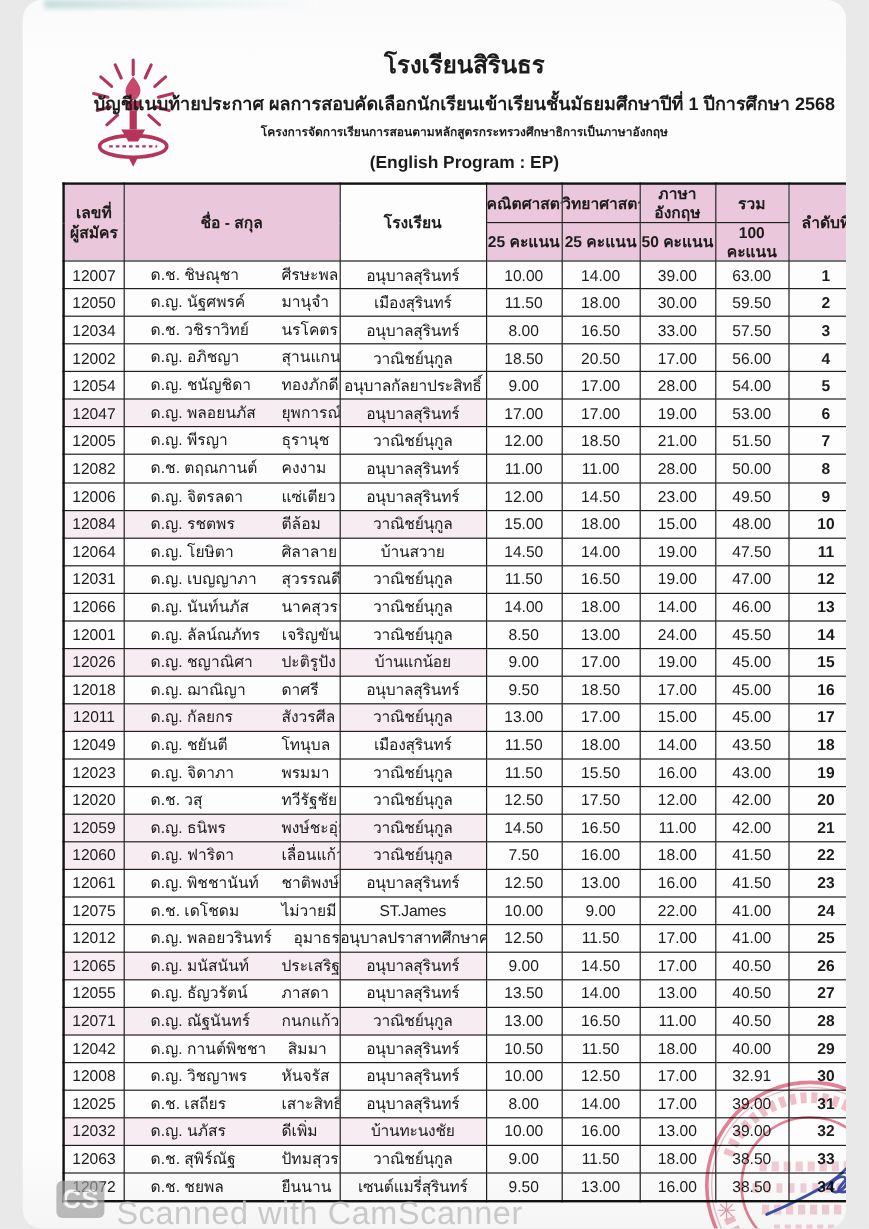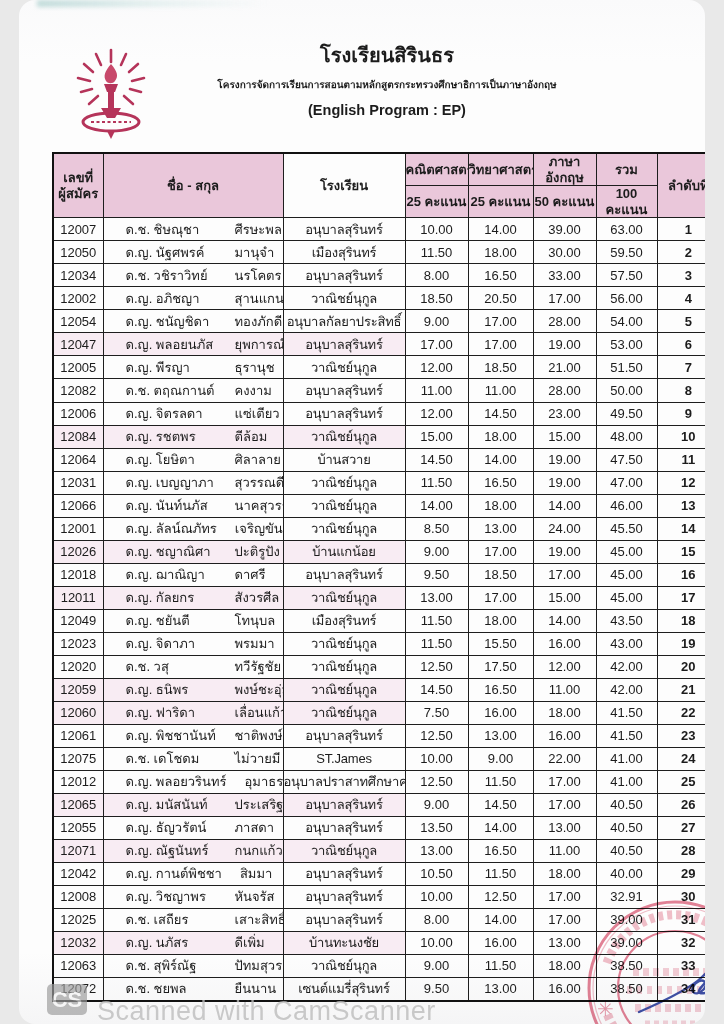--- a/index.html
+++ b/index.html
@@ -27,21 +27,21 @@
     position:absolute;left:33px;top:152px;width:667px;
     border-collapse:collapse;table-layout:fixed;
     border:2px solid #111;
   }
   .results th,.results td{border:1px solid #1e1e1e;padding:0;overflow:hidden;}
   .results thead th{background:#eac7da;font-size:13px;font-weight:bold;line-height:1.2;height:23px;}
   .results thead th.white{background:#fdfdfd;}
   .results tbody td{height:22.03px;font-size:13px;background:transparent;}
   .c-no{text-align:center;}
   .c-name{text-align:left;}
-  .c-name .cellflex{display:flex;align-items:center;height:100%;padding-left:22px;}
+  .c-name .cellflex{display:flex;align-items:flex-start;height:100%;padding-left:22px;}
   .c-name .given{flex:0 0 58%;white-space:nowrap;}
   .c-name .surname{flex:1;white-space:nowrap;margin-left:18px;}
   .c-school{text-align:center;font-size:12px;white-space:nowrap;letter-spacing:-.2px;}
   .c-score{text-align:center;}
   .c-rank{text-align:center;font-weight:bold;}
   tr.tint td:nth-child(-n+3){background:#f8ecf3;}
   
   .watermark{position:absolute;left:28px;top:972px;display:flex;align-items:center;gap:10px;opacity:.8;}
   .cs-box{width:40px;height:31px;background:#9d9d9d;border-radius:5px;color:#f4f4f4;
     font-weight:bold;font-size:22px;display:flex;align-items:center;justify-content:center;opacity:.85;}
@@ -74,20 +74,21 @@
     <path d="M33 42 h14 l-3 8 h-8 z" fill="#b5345a"></path>
     <rect x="37" y="50" width="6" height="16" fill="#b5345a"></rect>
     <path d="M30 66 h20 l-6 10 h-8 z" fill="#b5345a"></path>
     <ellipse cx="40" cy="80" rx="28" ry="9" fill="none" stroke="#b5345a" stroke-width="3"></ellipse>
     <line x1="20" y1="80" x2="60" y2="80" stroke="#b5345a" stroke-width="2" stroke-dasharray="3 2.5"></line>
     <path d="M36 89 h8 l-4 8 z" fill="#b5345a"></path>
   </svg>
 
   <div class="doc-header">
     <p class="t1">โรงเรียนสิรินธร</p>
+    <p class="t2">บัญชีแนบท้ายประกาศ ผลการสอบคัดเลือกนักเรียนเข้าเรียนชั้นมัธยมศึกษาปีที่ 1 ปีการศึกษา 2568</p>
     <p class="t3">โครงการจัดการเรียนการสอนตามหลักสูตรกระทรวงศึกษาธิการเป็นภาษาอังกฤษ</p>
     <p class="t4">(English Program : EP)</p>
   </div>
 
   <table class="results">
     <colgroup>
       <col style="width:50px">
         <col style="width:180px">
         <col style="width:122px">
       <col style="width:63px">

